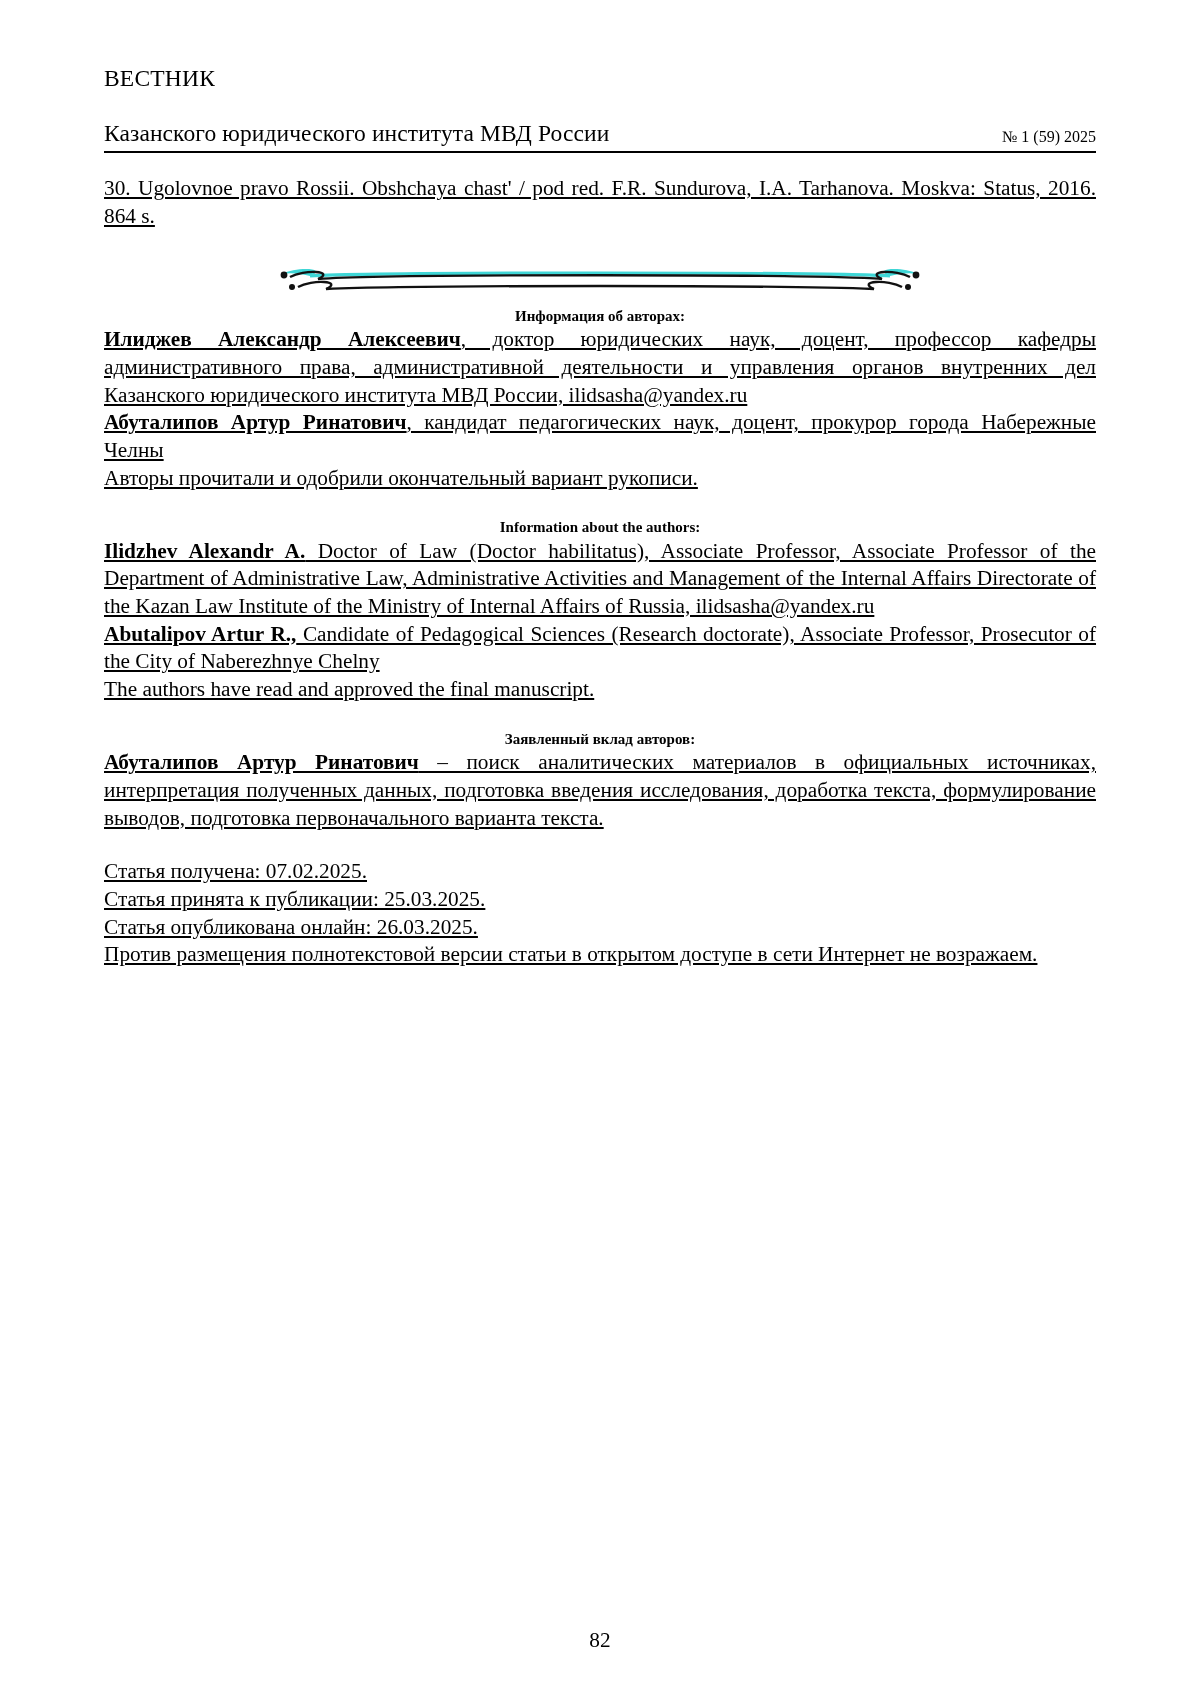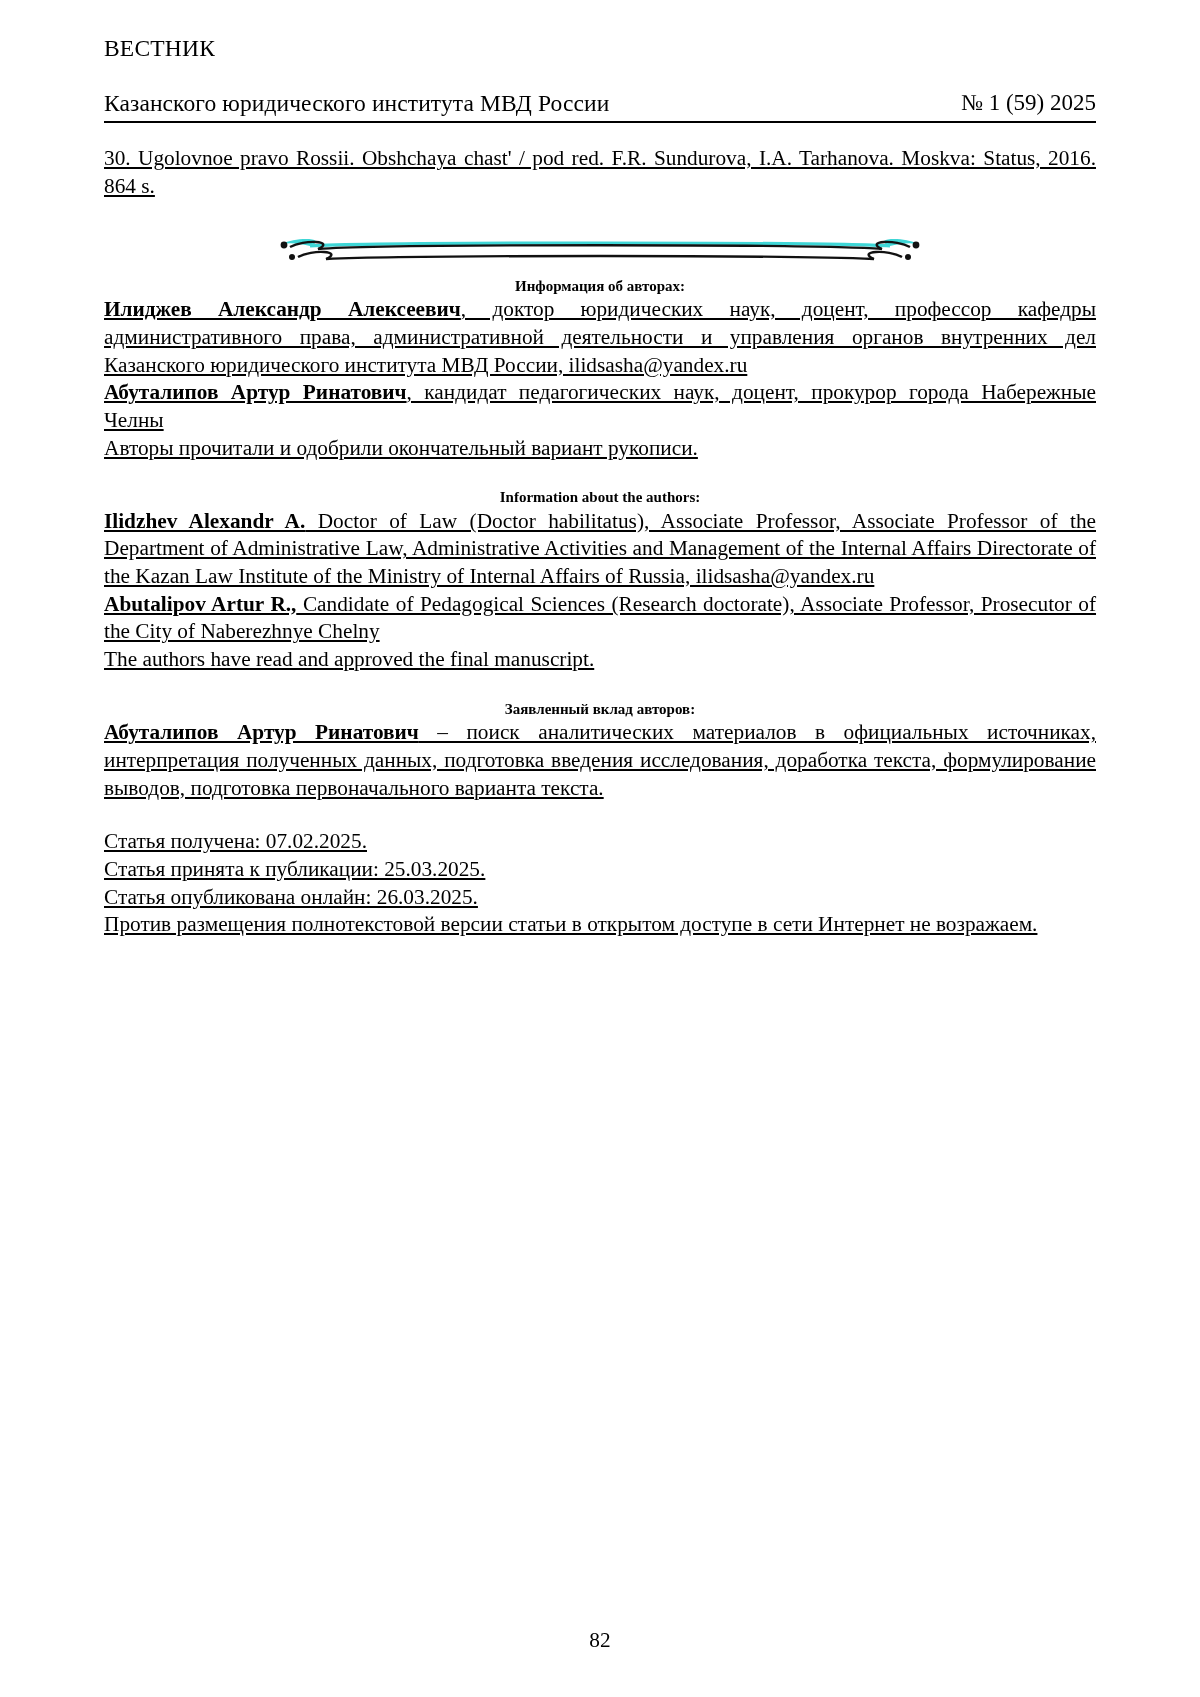--- a/index.html
+++ b/index.html
@@ -12,21 +12,21 @@
     height: 1697px;
     font-family: "Liberation Serif", serif;
     color: #000000;
     position: relative;
   }
   .page {
     position: relative;
     width: 1200px;
     height: 1697px;
     box-sizing: border-box;
-    padding: 34px 104px 0 104px;
+    padding: 64px 104px 0 104px;
   }
   
   .header {
     position: relative;
   }
   .header-row {
     display: flex;
     align-items: flex-end;
     justify-content: space-between;
   }
@@ -37,21 +37,21 @@
     font-size: 23.5px;
     letter-spacing: 0.2px;
   }
   .header-sub {
     font-size: 23.5px;
     letter-spacing: 0.1px;
     white-space: nowrap;
     margin-top: 26px;
   }
   .header-issue {
-    font-size: 23px;
+    font-size: 16px;
     white-space: nowrap;
     padding-bottom: 1px;
   }
   .header-rule {
     margin-top: 4px;
     border-bottom: 2.2px solid #000;
   }
   
   .content {
     margin-top: 22px;

